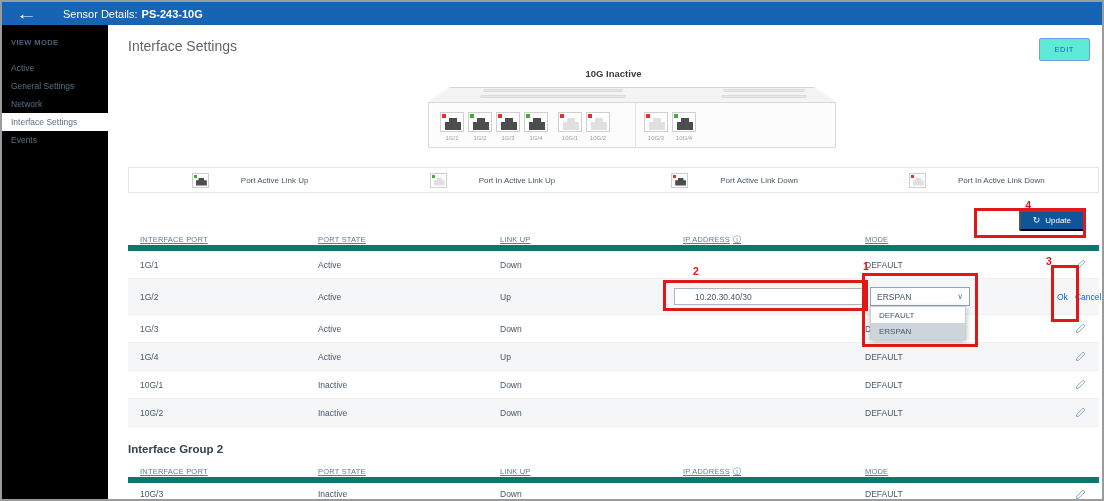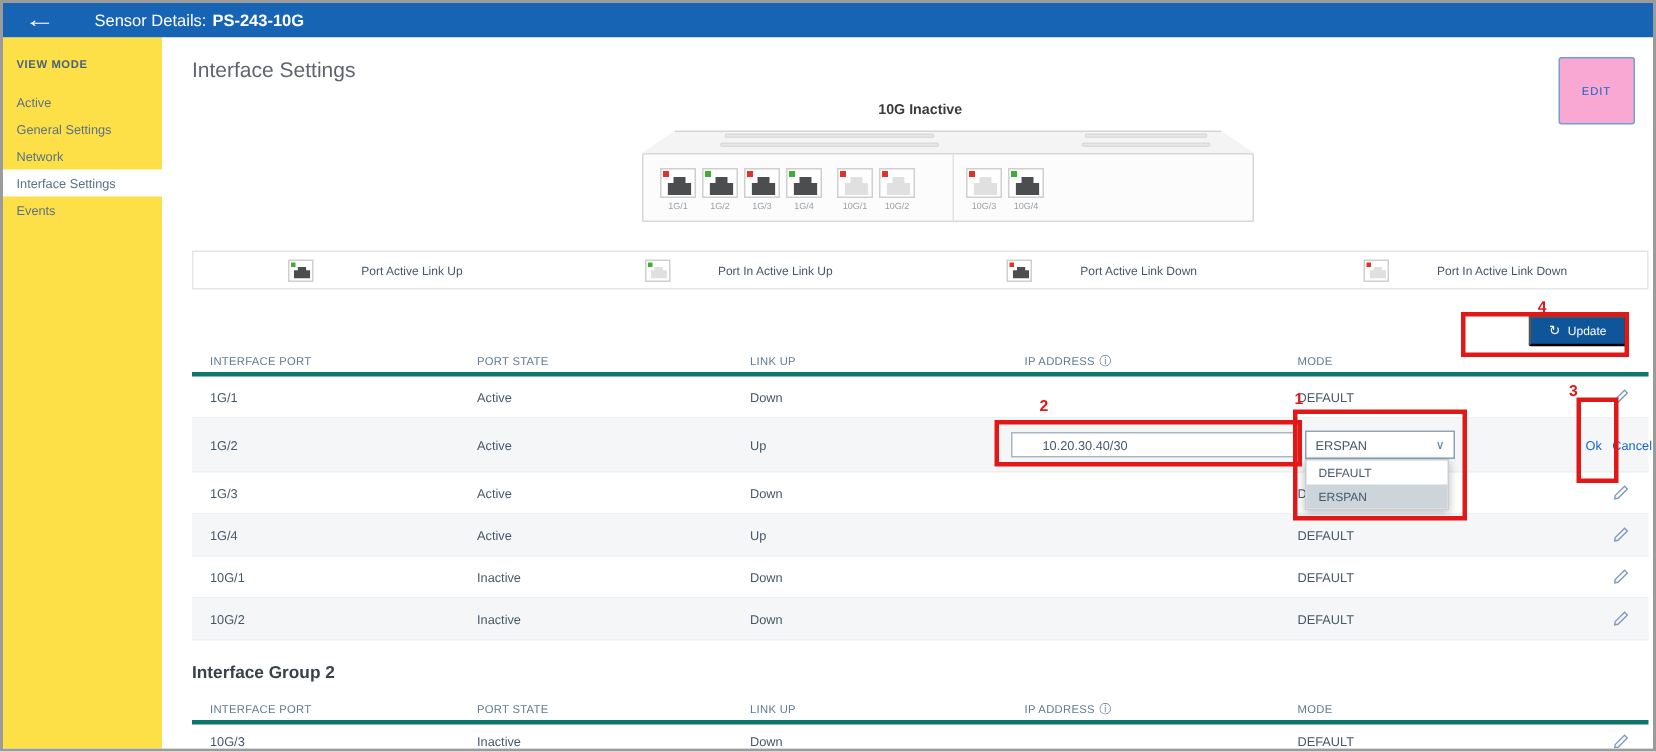--- a/index.html
+++ b/index.html
@@ -10,33 +10,33 @@
   
   .topbar { height:23px; background:#1763b4; color:#fff; display:flex;
             align-items:center; padding:0 14px; }
   .back { font-size:15px; line-height:1; cursor:pointer; transform:scaleX(1.4);
           transform-origin:left center; }
   .tb-title { font-size:11px; margin-left:32px; }
   .tb-title b { margin-left:4px; }
 
   
   .body-row { display:flex; height:474px; }
-  .sidebar { width:106px; background:#fde047; padding-top:13px; flex:none; }
+  .sidebar { width:106px; background:#000000; padding-top:13px; flex:none; }
   .side-head { font-size:7.5px; font-weight:bold; letter-spacing:.4px;
                color:#47637a; padding:0 9px 12px; }
   .side-item { font-size:8.5px; color:#5b7186; padding:4px 9px; cursor:pointer; }
   .side-item.selected { background:#fff; }
 
   .content { flex:1; position:relative; background:#fff; padding:0 3px 0 20px; overflow:hidden; }
 
   .page-header { display:flex; justify-content:space-between; align-items:flex-start;
                  padding-top:13px; height:43px; }
   .page-title { font-size:14px; color:#5f6570; }
-  .edit-btn { background:#f9a8d4; border:1px solid #71a0d8; color:#1565c0;
-              font-size:7.5px; letter-spacing:.6px; padding:17px 15px;
+  .edit-btn { background:#5eead4; border:1px solid #71a0d8; color:#1565c0;
+              font-size:7.5px; letter-spacing:.6px; padding:6px 15px;
               border-radius:2px; margin-right:9px; cursor:pointer; }
 
   
   .appl-title { text-align:center; font-size:9.5px; font-weight:bold; color:#3c3c3c; }
   .diagram { position:relative; height:70px; margin-top:8px; }
   .chassis-top { position:absolute; left:300px; top:0; width:408px; height:15px;
                  background:#f4f4f4;
                  clip-path:polygon(22px 0, 386px 0, 408px 15px, 0 15px); }
   .chassis-top-edge { position:absolute; left:322px; top:0; width:364px; height:1px;
                       background:#d6d6d6; }
@@ -74,22 +74,22 @@
   .group-row { position:relative; margin-top:10px; height:30px; }
   .group-title { font-size:11.5px; font-weight:bold; color:#37424c; }
   .update-btn { position:absolute; right:14px; top:7px; background:#0f5599; color:#fff;
                 font-size:8px; padding:4px 12px; border-radius:2px; display:flex;
                 align-items:center; gap:5px; cursor:pointer; }
   .upd-icon { font-size:9px; line-height:1; }
 
   
   .grid { display:grid; grid-template-columns:190px 182px 183px 182px 180px 1fr;
           align-items:center; }
-  .thead { height:18px; border-bottom:3px solid #0f766e; color:#5e7b94;
-           font-size:7.5px; letter-spacing:.2px; }
+  .thead { height:18px; border-bottom:6px solid #0f766e; color:#5e7b94;
+           font-size:7.5px; letter-spacing:.2px;text-decoration:underline; }
   .trow { height:28px; font-size:8.5px; color:#45586a; border-bottom:1px solid #eef0f2; }
   .trow.alt { background:#f4f6f8; }
   .trow.editing { height:36px; }
   .g2 .trow { height:23px; }
   .c1 { padding-left:12px; }
   .info { font-size:8px; margin-left:3px; color:#5e7b94; cursor:pointer; }
   .act-cell { position:relative; display:flex; align-items:center; padding-left:30px;
               height:100%; }
   .pencil { cursor:pointer; display:inline-flex; }
 

